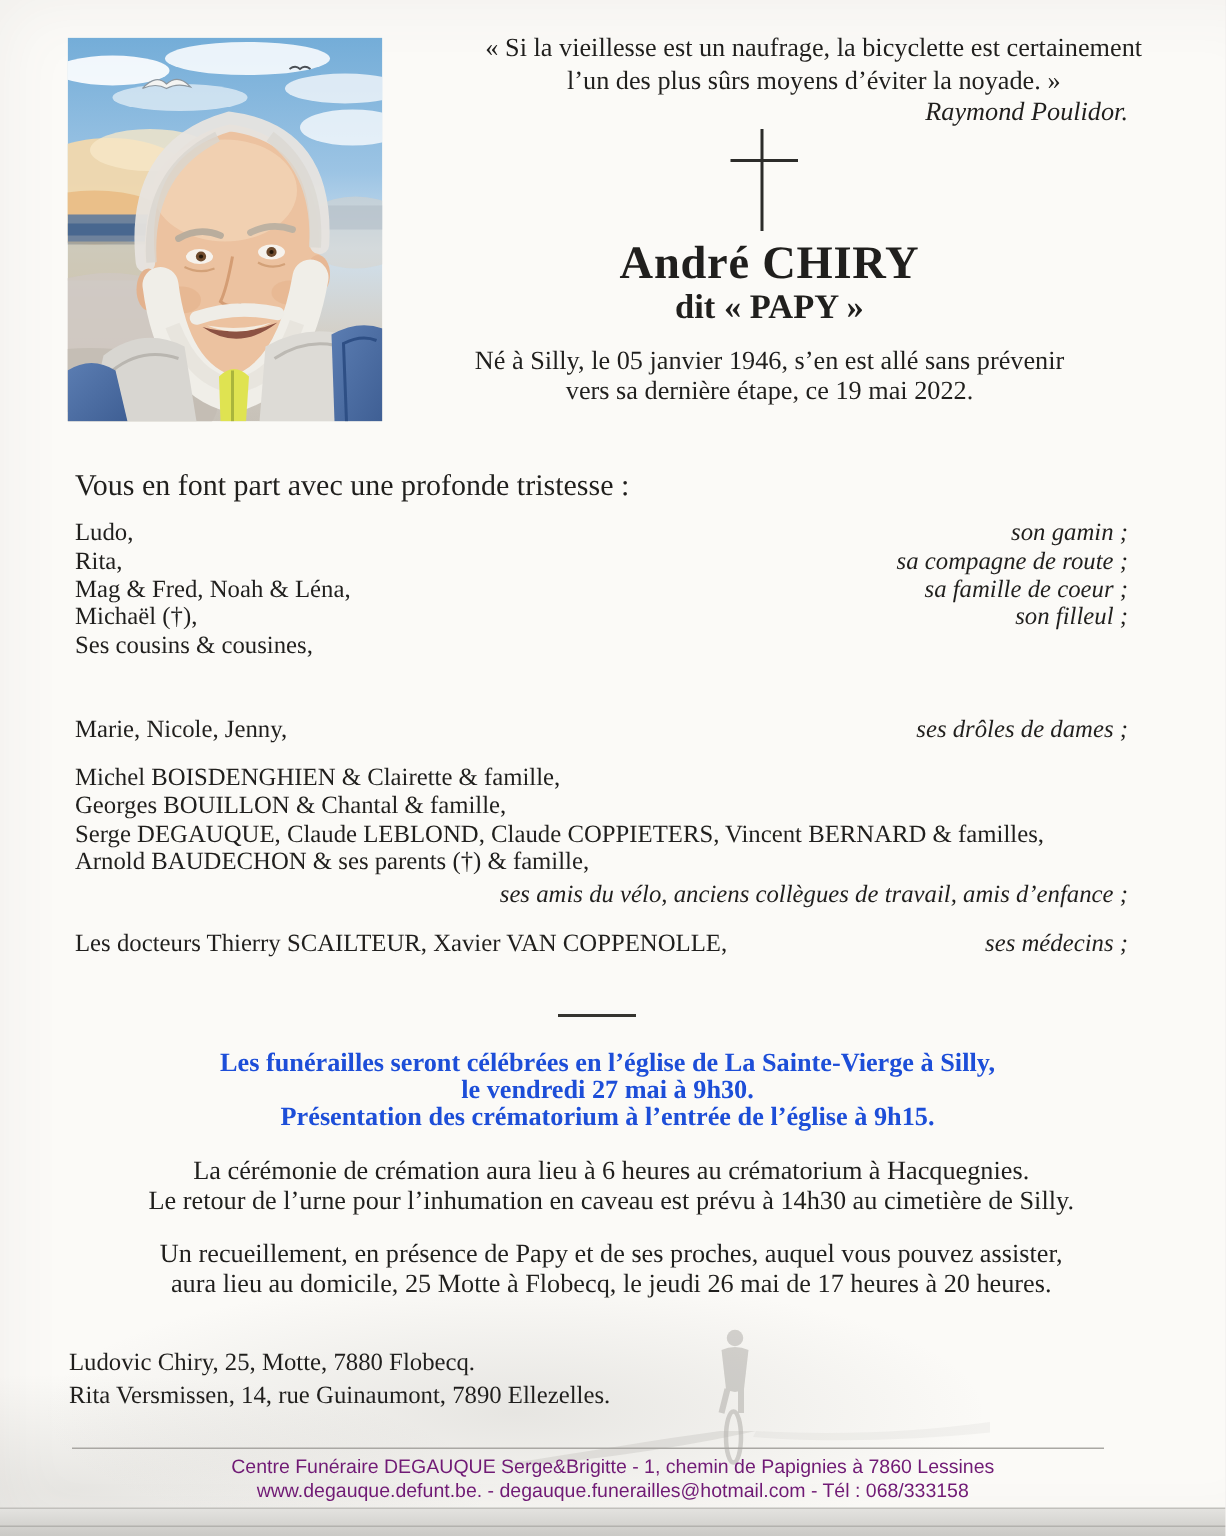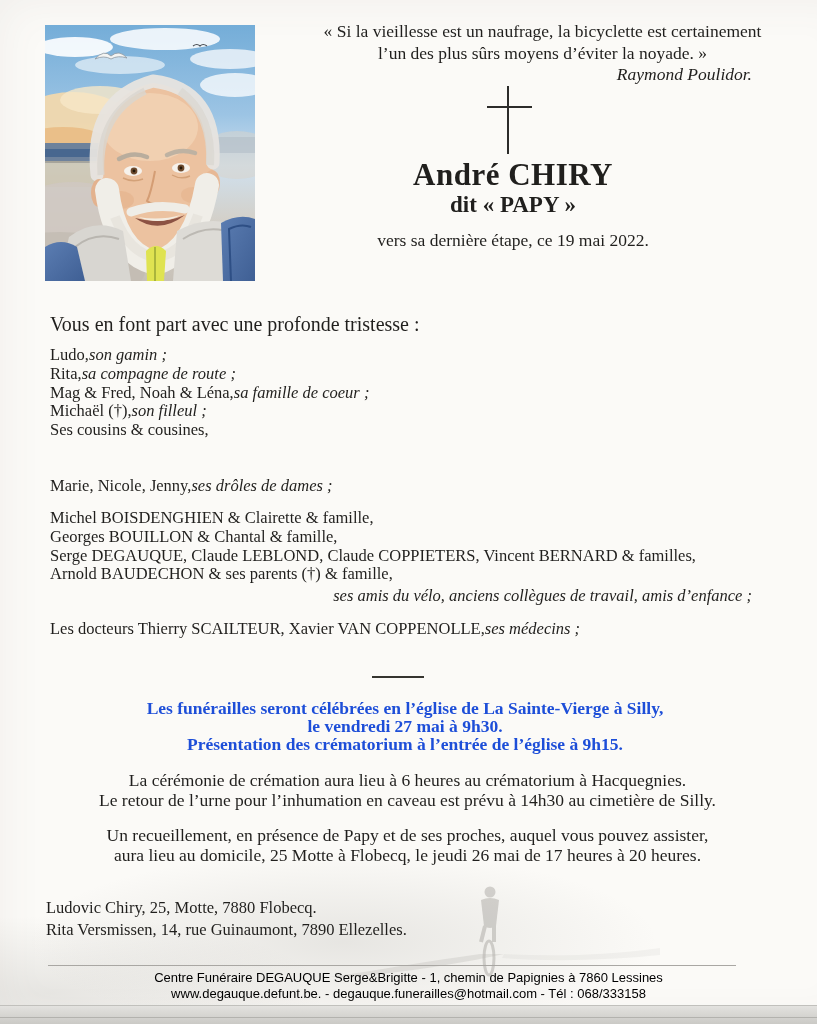--- a/index.html
+++ b/index.html
@@ -22,40 +22,40 @@
   .cross .v{position:absolute;left:507px;top:86px;width:2px;height:68px;background:#2c2c2a;}
   .cross .h{position:absolute;left:487px;top:106px;width:45px;height:2px;background:#2c2c2a;}
   
   .titleblock{position:absolute;left:210px;top:158px;width:606px;text-align:center;}
   .name{font-size:31px;font-weight:bold;line-height:34px;letter-spacing:0.5px;}
   .nick{font-size:23px;font-weight:bold;line-height:26px;}
   .life{font-size:17.5px;line-height:19.5px;margin-top:13px;}
   
   .intro{position:absolute;left:50px;top:313px;font-size:20px;}
   .listblock{position:absolute;left:50px;width:702px;font-size:16.5px;line-height:18.8px;}
-  .row{display:flex;}
+  .row{display:flex;justify-content:space-between;}
   .relation{font-style:italic;white-space:nowrap;}
   .right-ital{text-align:right;font-style:italic;}
   .divider{position:absolute;left:372px;top:676px;width:52px;height:2px;background:#35342f;}
   
   .funeral{position:absolute;left:60px;top:700px;width:690px;text-align:center;
            font-weight:bold;font-size:17.5px;line-height:17.9px;color:#1d4ed8;}
   .centerblock{position:absolute;left:40px;width:735px;text-align:center;
                font-size:17.5px;line-height:19.5px;}
   .addresses{position:absolute;left:46px;top:897px;font-size:16.5px;line-height:22px;}
   
   .scan-wash{position:absolute;left:0;top:835px;width:817px;height:172px;pointer-events:none;
     background:
       radial-gradient(ellipse 55% 75% at 42% 62%, rgba(150,148,142,0.20), rgba(150,148,142,0) 70%),
       radial-gradient(ellipse 45% 60% at 6% 92%, rgba(140,138,132,0.18), rgba(140,138,132,0) 75%);}
   .watermark{position:absolute;left:330px;top:852px;width:330px;height:125px;opacity:0.55;}
   .footer-rule{position:absolute;left:48px;top:965px;width:688px;height:1px;background:#a9a7a3;}
   .footer{position:absolute;left:0;top:970px;width:817px;text-align:center;
           font-family:"Liberation Sans","DejaVu Sans",sans-serif;
-          font-size:13px;line-height:15.5px;color:#000000;}
+          font-size:13px;line-height:15.5px;color:#701a75;}
   .bottom-band{position:absolute;left:0;top:1005px;width:817px;height:19px;
           background:linear-gradient(#e3e2df,#c9c8c4);border-top:1px solid #c1c0bc;}
   .bottom-band .inner-line{position:absolute;left:0;top:11px;width:100%;height:1px;background:#b3b2ae;}
 </style>
 </head>
 <body>
 
 <div class="page">
 
   <div class="photo">
@@ -136,20 +136,21 @@
 
   <div class="cross">
     <span class="v"></span>
     <span class="h"></span>
   </div>
 
   <div class="titleblock">
     <div class="name">André CHIRY</div>
     <div class="nick">dit « PAPY »</div>
     <div class="life">
+      <div>Né à Silly, le 05 janvier 1946, s’en est allé sans prévenir</div>
       <div>vers sa dernière étape, ce 19 mai 2022.</div>
     </div>
   </div>
 
   <div class="intro">Vous en font part avec une profonde tristesse :</div>
 
   <div class="listblock" style="top:346px;">
     <div class="row">
       <span>Ludo,</span>
       <span class="relation">son gamin ;</span>

